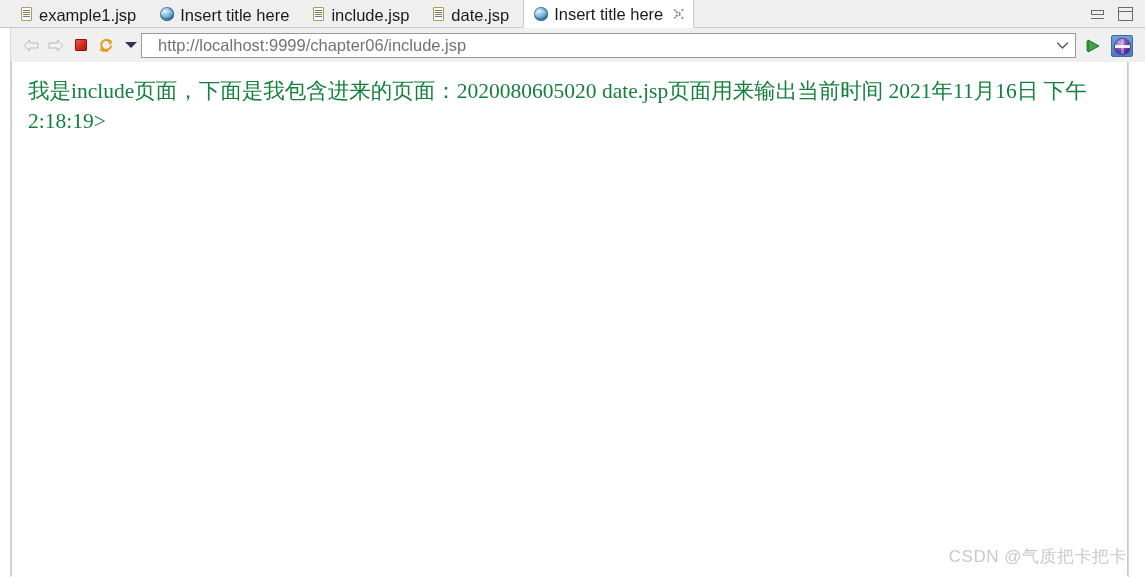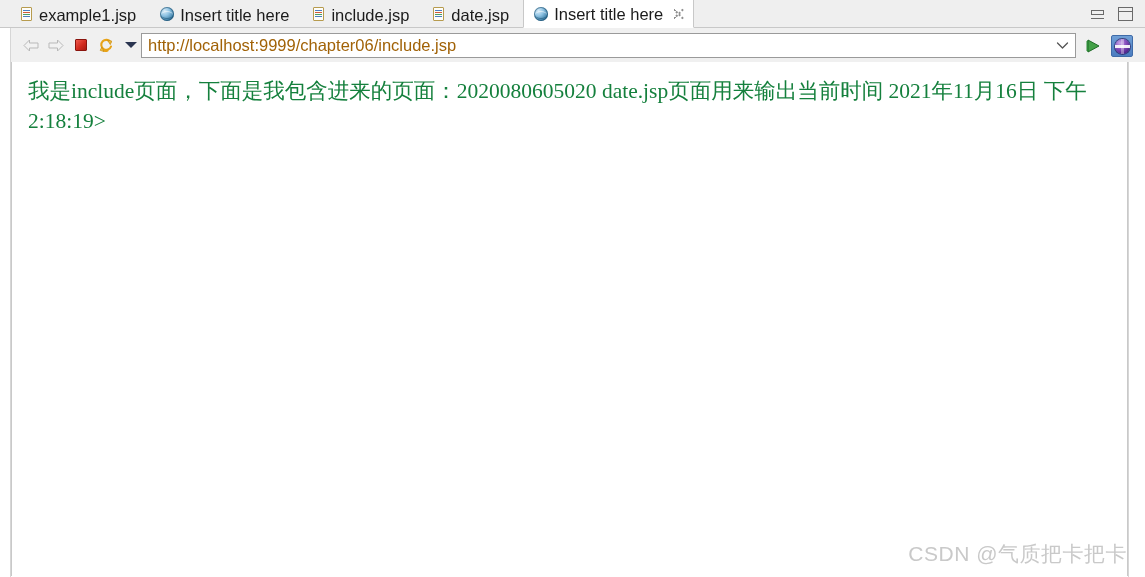--- a/index.html
+++ b/index.html
@@ -224,23 +224,23 @@
     width: 935px;
     height: 25px;
     background: #ffffff;
     border: 1px solid #9a9a9a;
     box-sizing: border-box;
     display: flex;
     align-items: center;
   }
   .url-text {
     flex: 1 1 auto;
-    padding-left: 6px;
+    padding-left: 16px;
     font-size: 16.5px;
-    color: #a16207;
+    color: #737373;
     line-height: 1;
     white-space: nowrap;
     overflow: hidden;
   }
   .url-caret {
     width: 26px;
     height: 23px;
     flex: 0 0 auto;
     display: flex;
     align-items: center;
@@ -329,21 +329,21 @@
     width: 17px; height: 515px;
     background: #ffffff;
     border-left: 1px solid #d6d6d6;
     box-sizing: border-box;
   }
 
   
   .watermark {
     position: absolute;
     right: 18px; bottom: 9px;
-    font-size: 21px;
+    font-size: 17px;
     color: #c9c9c9;
     font-family: "Liberation Sans", sans-serif;
     letter-spacing: .5px;
     white-space: nowrap;
   }
 </style>
 </head>
 <body>
 
 <div id="app">

